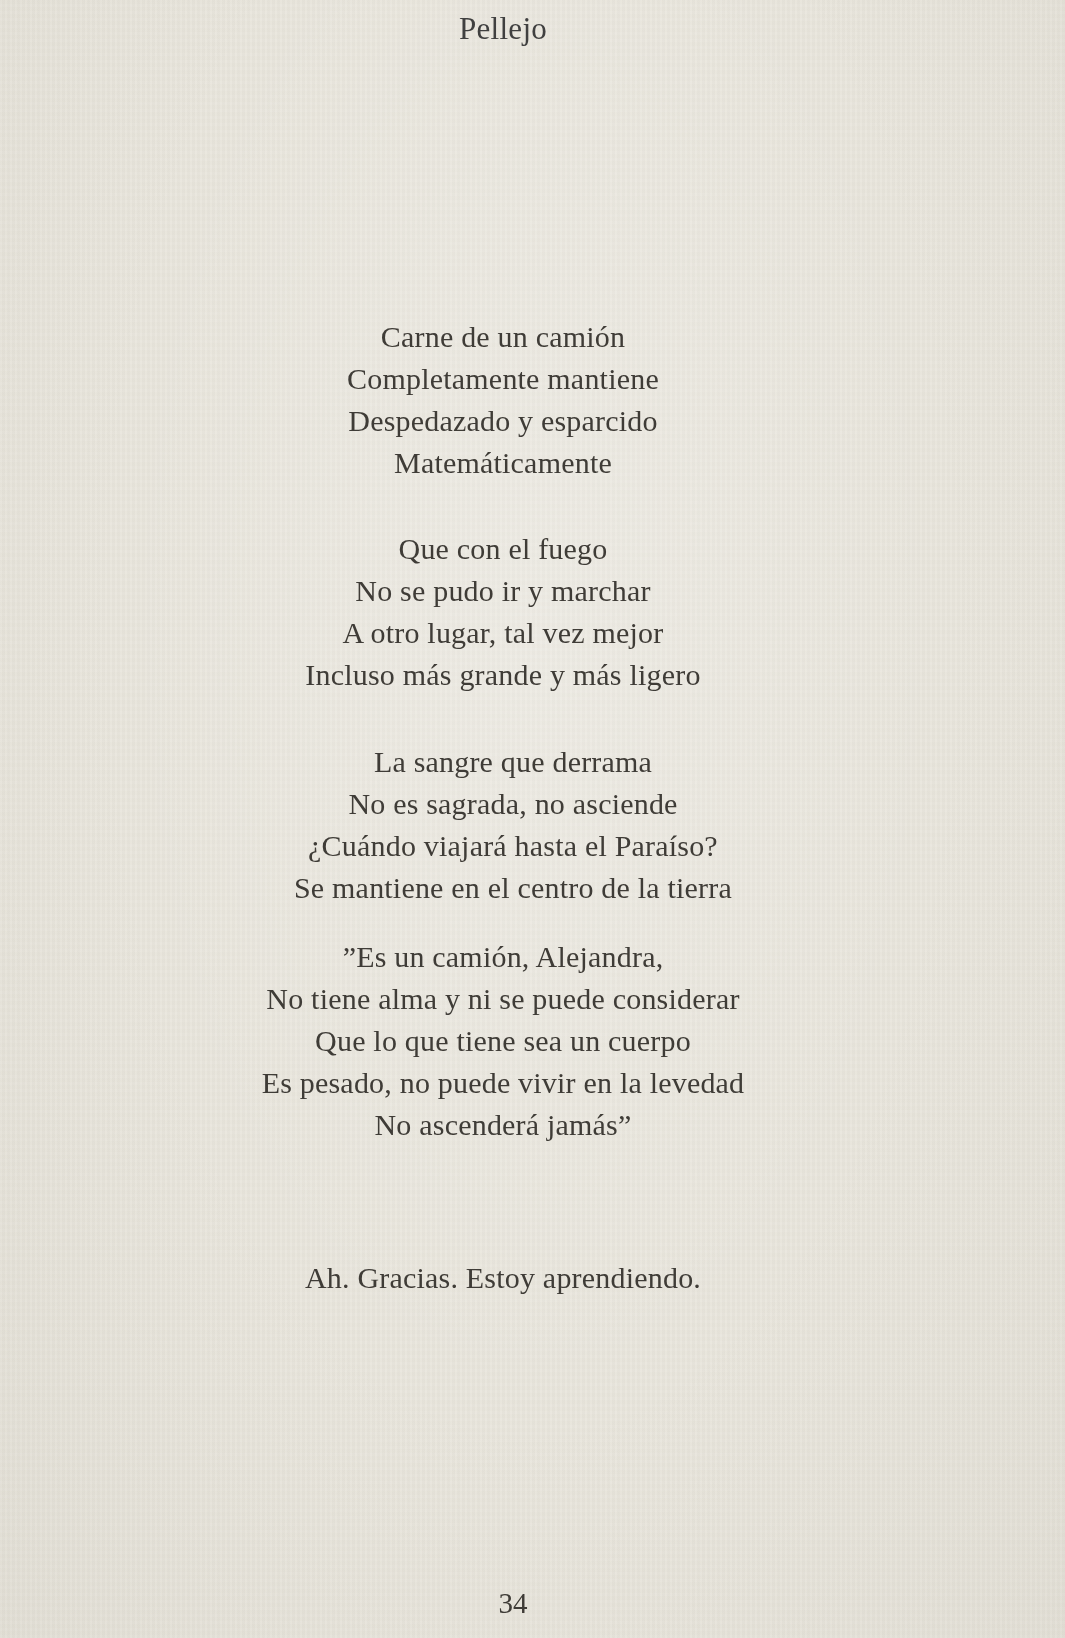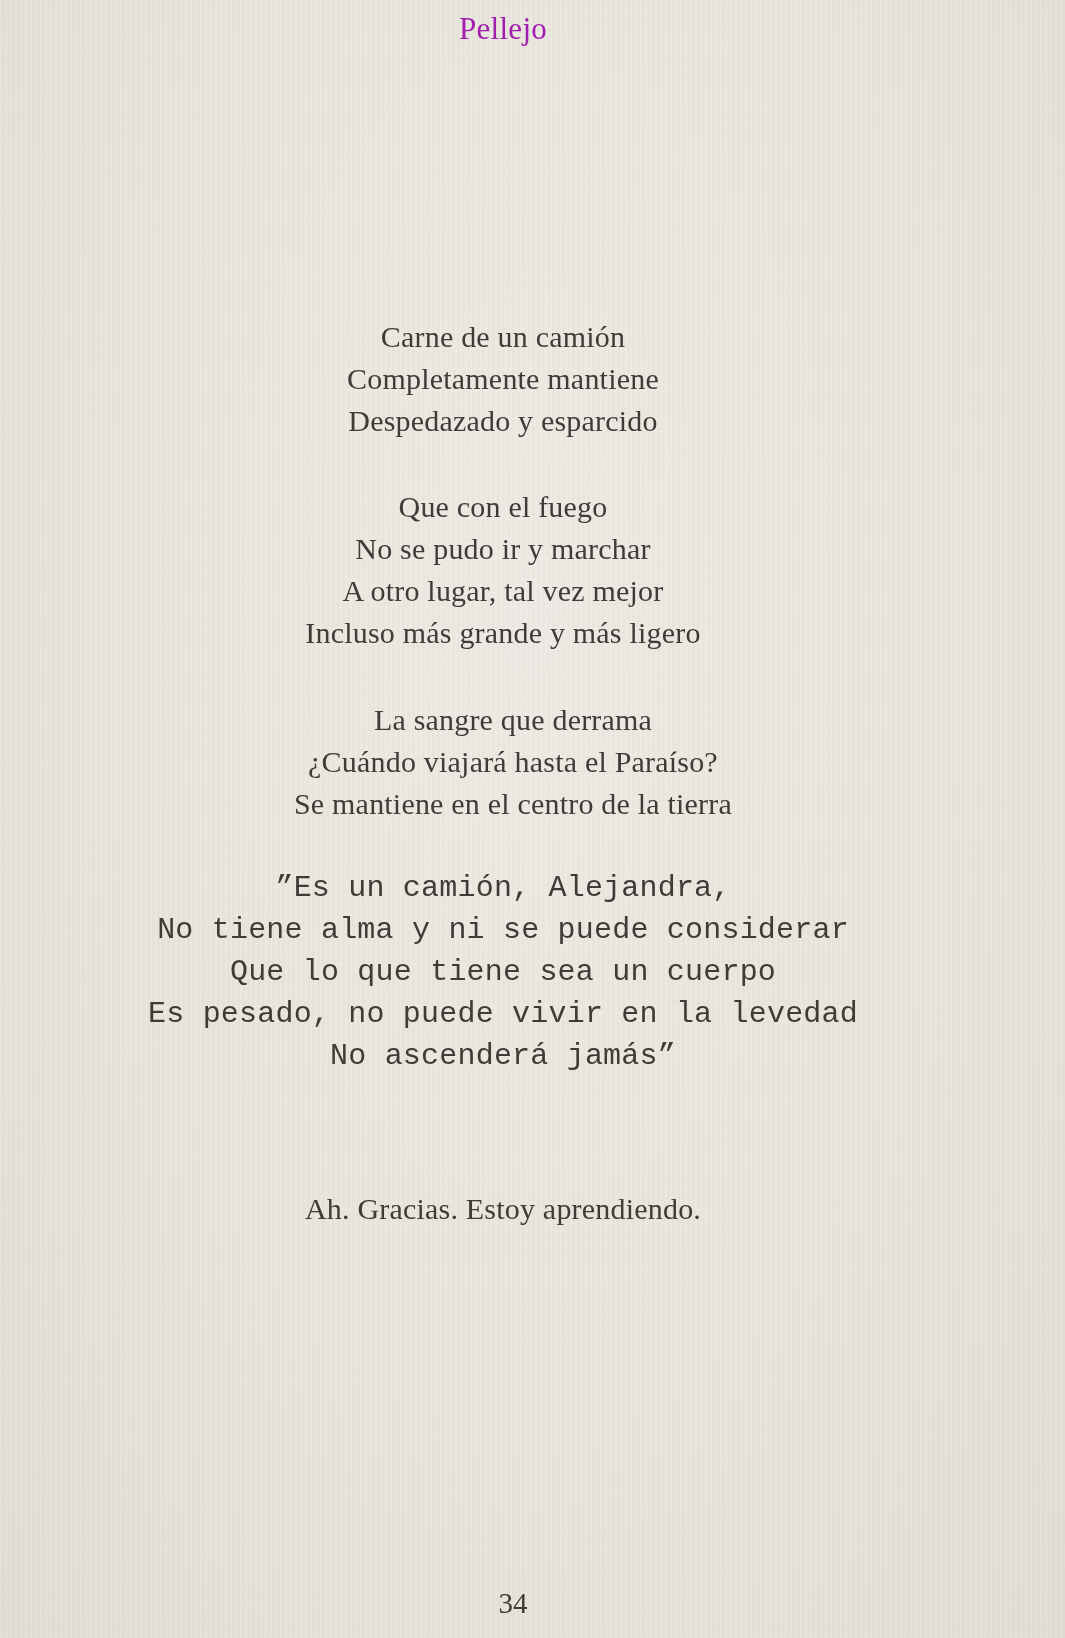--- a/index.html
+++ b/index.html
@@ -22,35 +22,35 @@
   .col{
     position:absolute;
     left:0;
     width:1006px;
     text-align:center;
   }
   .title{
     top:8px;
     font-size:31px;
     line-height:42px;
-    color:#a21caf;
+    color:#404040;
     letter-spacing:0.3px;
   }
   .poem{
     top:316px;
   }
   .line{
     font-size:30px;
     line-height:42px;
     letter-spacing:0.2px;
     white-space:nowrap;
   }
   .stanza-2{margin-top:44px;}
   .stanza-3{margin-top:45px;margin-left:20px;}
-  .stanza-4{margin-top:42px;font-family:Liberation Mono, monospace;}
+  .stanza-4{margin-top:27px;}
   .closing{margin-top:111px;}
   .pagenum{
     position:absolute;
     top:1582px;
     left:0;
     width:1026px;
     text-align:center;
     font-size:29px;
     line-height:42px;
   }
@@ -60,29 +60,31 @@
 
 <div class="paper"></div>
 
 <div class="col title">Pellejo</div>
 
 <div class="col poem">
   <div class="stanza stanza-1">
     <div class="line">Carne de un camión</div>
     <div class="line">Completamente mantiene</div>
     <div class="line">Despedazado y esparcido</div>
+    <div class="line">Matemáticamente</div>
   </div>
   <div class="stanza stanza-2">
     <div class="line">Que con el fuego</div>
     <div class="line">No se pudo ir y marchar</div>
     <div class="line">A otro lugar, tal vez mejor</div>
     <div class="line">Incluso más grande y más ligero</div>
   </div>
   <div class="stanza stanza-3">
     <div class="line">La sangre que derrama</div>
+    <div class="line">No es sagrada, no asciende</div>
     <div class="line">¿Cuándo viajará hasta el Paraíso?</div>
     <div class="line">Se mantiene en el centro de la tierra</div>
   </div>
   <div class="stanza stanza-4">
     <div class="line">”Es un camión, Alejandra,</div>
     <div class="line">No tiene alma y ni se puede considerar</div>
     <div class="line">Que lo que tiene sea un cuerpo</div>
     <div class="line">Es pesado, no puede vivir en la levedad</div>
     <div class="line">No ascenderá jamás”</div>
   </div>

